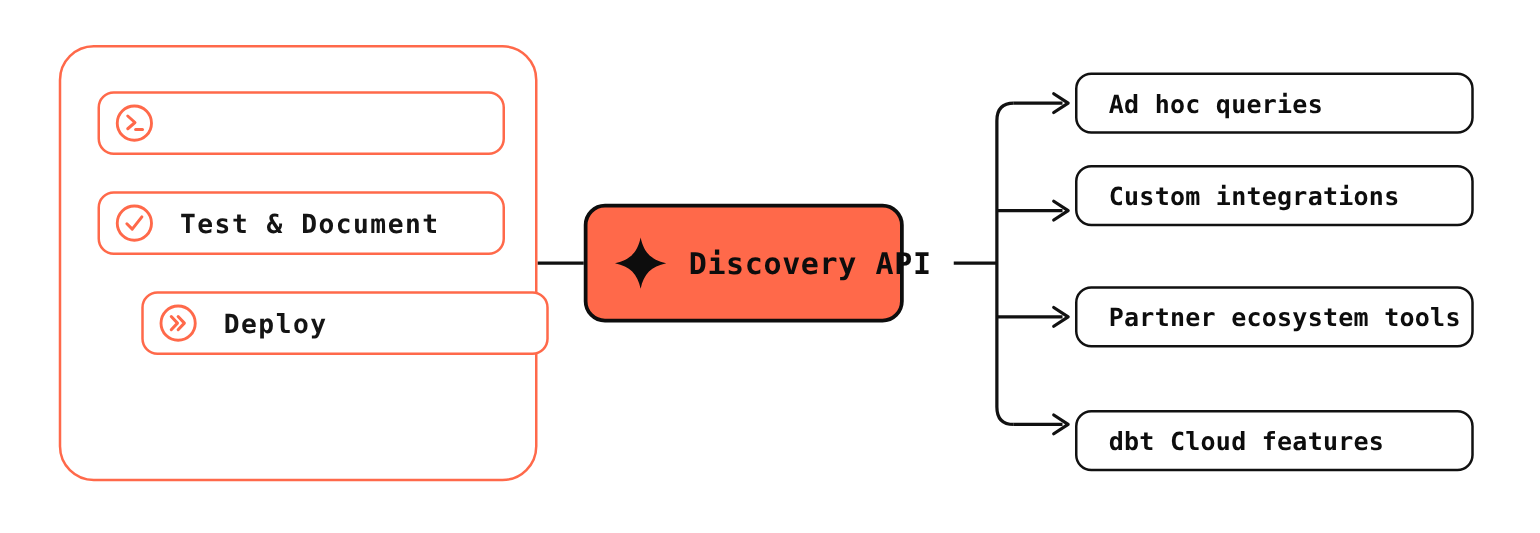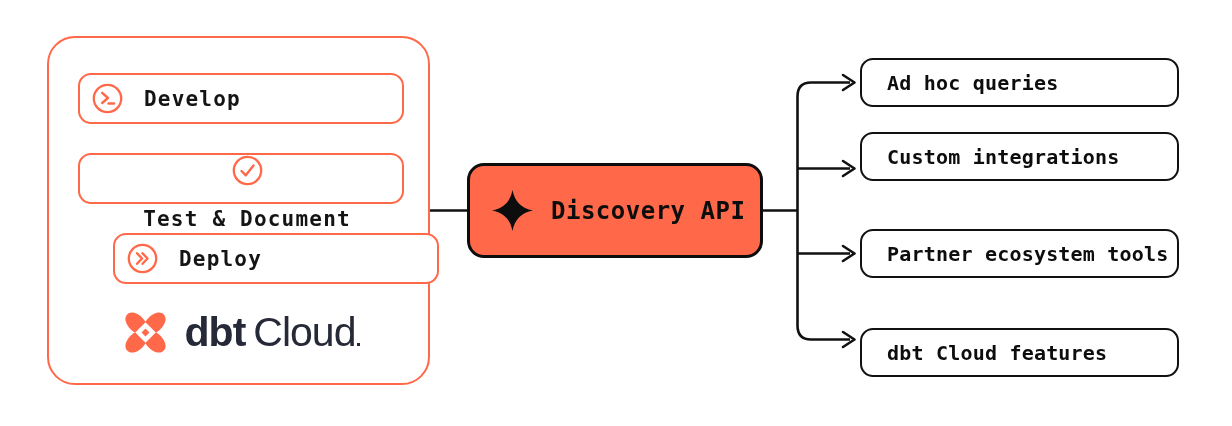--- a/index.html
+++ b/index.html
@@ -32,21 +32,21 @@
   .step-box{
     position:absolute;left:29px;width:326px;height:51px;
     border:2.6px solid var(--accent);
     border-radius:13px;
     box-sizing:border-box;
     display:flex;align-items:center;
     padding-left:12px;gap:21px;
     background:var(--bg);
   }
   .step-box.develop{top:35px;}
-  .step-box.test{top:115px;flex-direction:column;}
+  .step-box.test{top:115px;}
   .step-box.deploy{top:195px;margin-left:35px;}
   .step-icon{width:31px;height:31px;flex:0 0 auto;display:block;}
   .step-icon circle{stroke:var(--accent);stroke-width:2.3;fill:none;}
   .step-icon path{stroke:var(--accent);stroke-width:2.4;fill:none;stroke-linecap:round;stroke-linejoin:round;}
   .step-label{
     font-size:21px;font-weight:bold;color:#141414;letter-spacing:1.2px;white-space:nowrap;
   }
 
   
   .logo-row{
@@ -59,21 +59,21 @@
     color:var(--navy);font-size:41px;line-height:1;
     display:flex;align-items:baseline;
   }
   .logo-bold{font-weight:bold;letter-spacing:-1px;}
   .logo-reg{font-weight:normal;margin-left:8px;letter-spacing:-1px;}
   .tm-dot{width:3px;height:3px;background:var(--navy);margin-left:2px;display:inline-block;}
 
   
   .api-node{
     position:absolute;left:467px;top:163px;
-    width:296px;height:95px;
+    width:256px;height:95px;
     background:var(--accent);
     border:3px solid #0d0d0d;
     border-radius:17px;
     box-sizing:border-box;
     display:flex;align-items:center;
     padding-left:21px;gap:17px;
   }
   .sparkle{width:43px;height:43px;flex:0 0 auto;display:block;}
   .api-label{font-size:24px;font-weight:bold;color:#0d0d0d;letter-spacing:0.5px;white-space:nowrap;}
 
@@ -118,64 +118,39 @@
   </svg>
 
   <div class="left-panel">
 
     <div class="step-box develop">
       <svg class="step-icon" viewBox="0 0 31 31">
         <circle cx="15.5" cy="15.5" r="13.7"></circle>
         <path d="M10.2 9.8 L16 15 L10.2 20"></path>
         <path d="M16.5 20.5 H22"></path>
       </svg>
-      <span class="step-label">Develop</span>
     </div>
 
     <div class="step-box test">
       <svg class="step-icon" viewBox="0 0 31 31">
         <circle cx="15.5" cy="15.5" r="13.7"></circle>
         <path d="M9.5 16 L13.8 20.3 L21.5 10.5"></path>
       </svg>
       <span class="step-label">Test &amp; Document</span>
     </div>
 
     <div class="step-box deploy">
       <svg class="step-icon" viewBox="0 0 31 31">
         <circle cx="15.5" cy="15.5" r="13.7"></circle>
         <path d="M10 10.2 L15 15.5 L10 20.8"></path>
         <path d="M15.5 10.2 L20.5 15.5 L15.5 20.8"></path>
       </svg>
       <span class="step-label">Deploy</span>
     </div>
 
-    <div class="logo-row">
-      <svg class="logo-mark" viewBox="0 0 64 64">
-        <path fill="#FF694A" d="M32 20
-          C35 15 40 10.5 46 9.5
-          C51 8.7 55.3 13 54.5 18
-          C53.5 24 49 29 44 32
-          C49 35 53.5 40 54.5 46
-          C55.3 51 51 55.3 46 54.5
-          C40 53.5 35 49 32 44
-          C29 49 24 53.5 18 54.5
-          C13 55.3 8.7 51 9.5 46
-          C10.5 40 15 35 20 32
-          C15 29 10.5 24 9.5 18
-          C8.7 13 13 8.7 18 9.5
-          C24 10.5 29 15 32 20 Z"></path>
-        <path fill="#FFFFFF" d="M32 20.5 L43.5 32 L32 43.5 L20.5 32 Z"></path>
-        <path fill="#FF694A" d="M32 27.6 L36.4 32 L32 36.4 L27.6 32 Z"></path>
-      </svg>
-      <span class="logo-text">
-        <span class="logo-bold">dbt</span>
-        <span class="logo-reg">Cloud</span>
-        <span class="tm-dot"></span>
-      </span>
-    </div>
   </div>
 
   <div class="api-node">
     <svg class="sparkle" viewBox="0 0 43 43">
       <path fill="#0d0d0d" d="M21.5 1
         C24 13 30 19 42 21.5
         C30 24 24 30 21.5 42
         C19 30 13 24 1 21.5
         C13 19 19 13 21.5 1 Z"></path>
     </svg>

